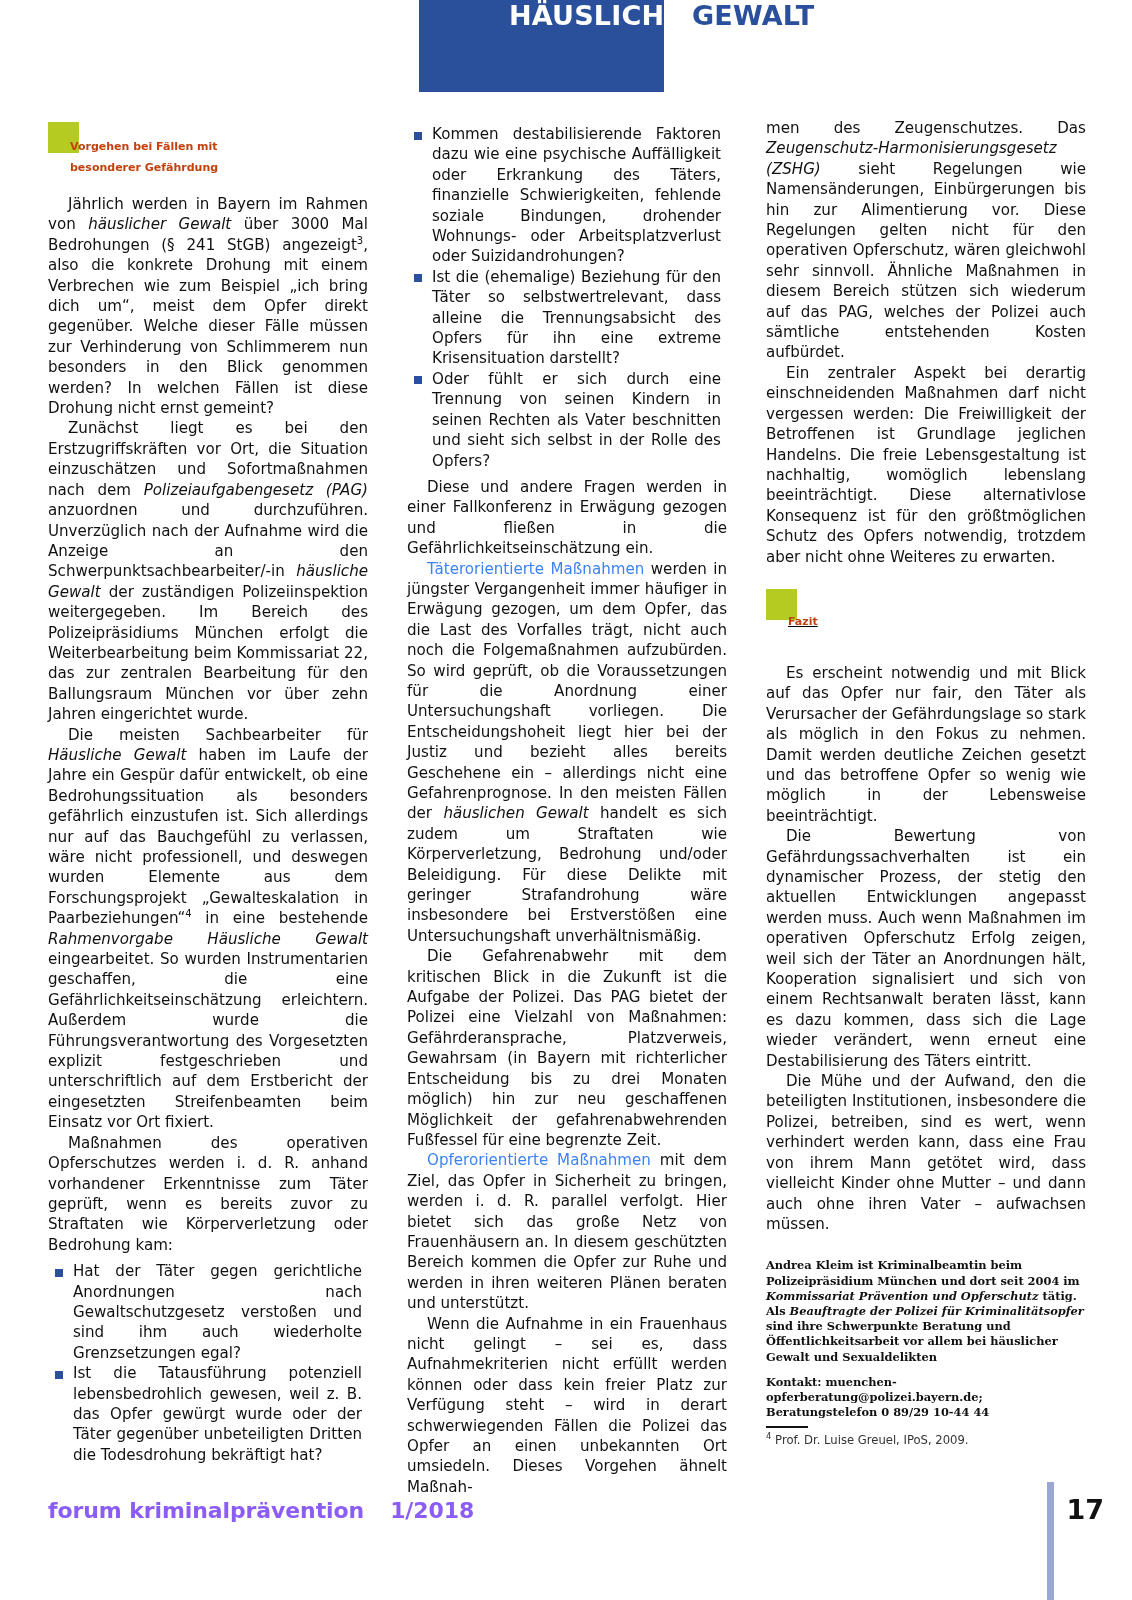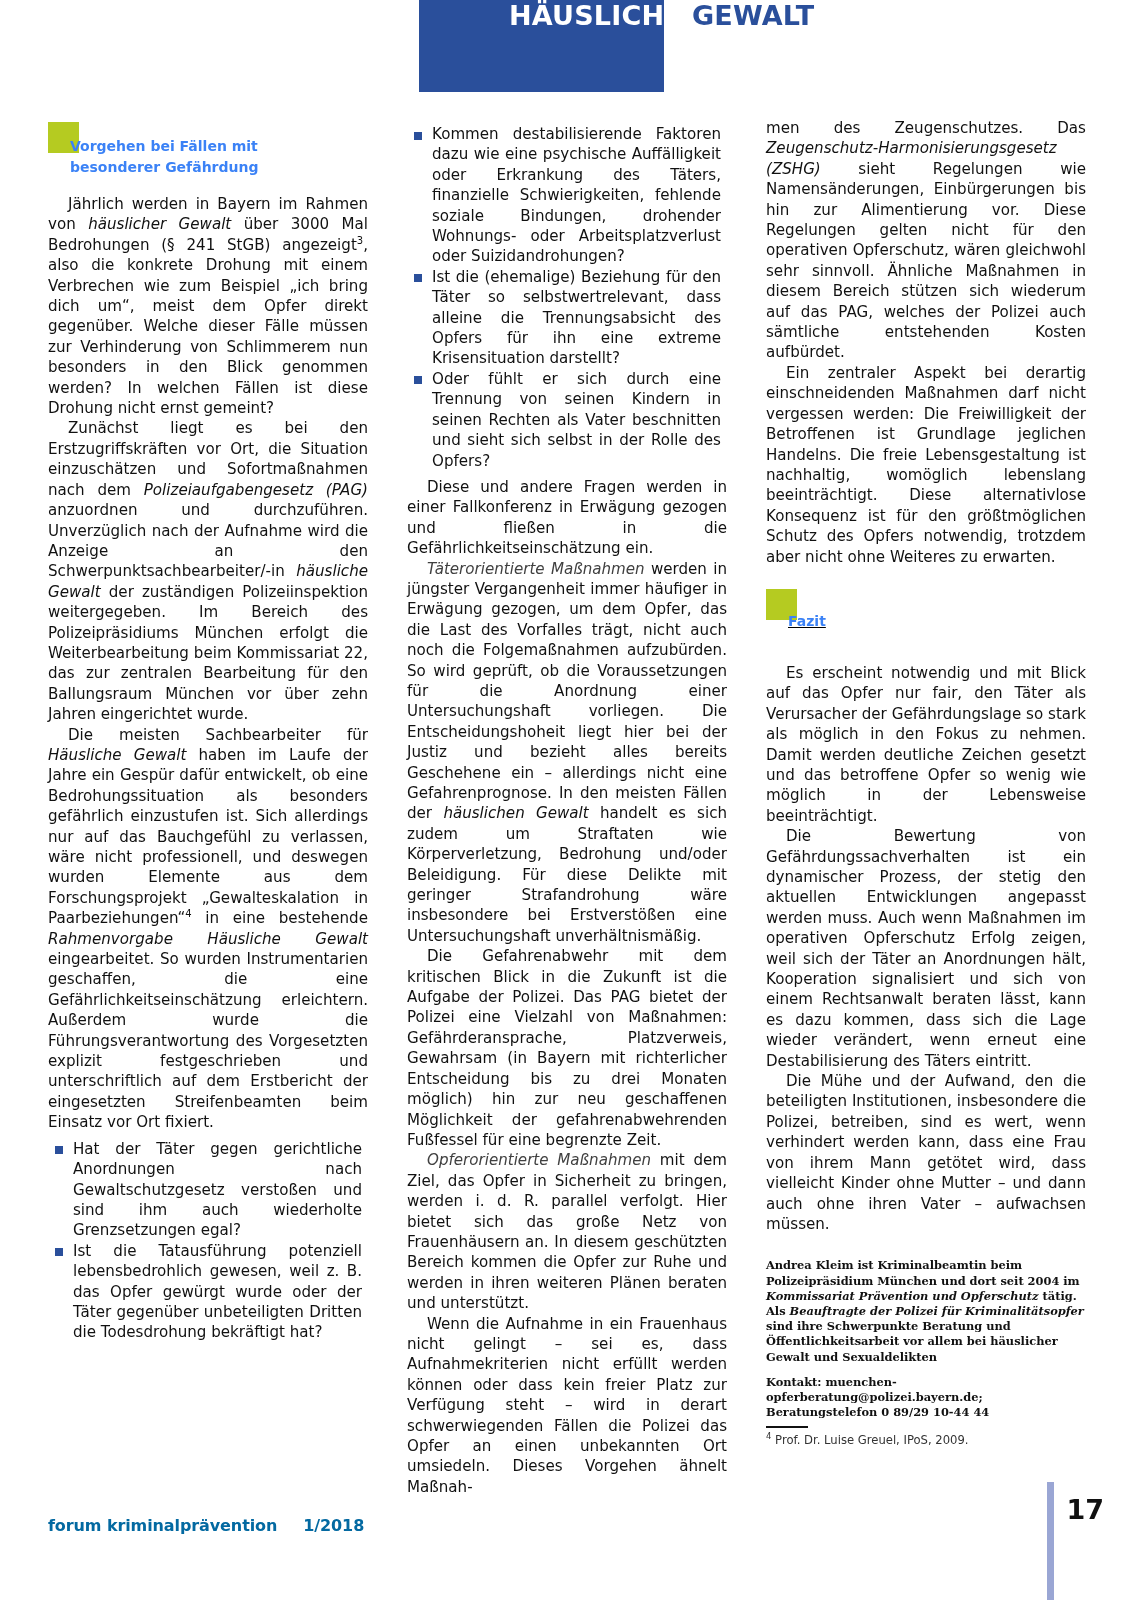--- a/index.html
+++ b/index.html
@@ -63,43 +63,43 @@
     line-height: 20.4px;
     text-align: justify;
     text-justify: inter-word;
     hyphens: manual;
     color: #111111;
     text-indent: 20px;
     font-family: "DejaVu Sans", sans-serif;
   }
   p.body.noindent { text-indent: 0; }
   p.body i, span.it { font-style: italic; }
-  span.hl { color: #404040; font-style: italic; }
+  span.hl { color: #3b82f6; }
   sup { font-size: 10px; vertical-align: super; line-height: 0; }
 
   
   .sec-head {
     position: relative;
     margin-bottom: 16px;
     min-height: 30px;
   }
   .sec-head .swatch {
     position: absolute;
     left: 0; top: -14px;
     width: 31px; height: 31px;
     background: #b5cb21;
   }
   .sec-head .sec-title {
     position: relative;
     z-index: 2;
     padding-left: 22px;
-    font-size: 14px;
+    font-size: 11px;
     font-weight: bold;
     line-height: 21px;
-    color: #3b82f6;
+    color: #c2410c;
     font-family: "DejaVu Sans", sans-serif;
   }
   .sec-head.first { margin-top: 18px; }
   .sec-head.fazit { margin-top: 44px; margin-bottom: 22px; text-decoration: underline; }
   .sec-head.fazit .swatch { top: -22px; }
 
   
   ul.blist { list-style: none; margin: 6px; padding: 0; }
   ul.blist li {
     position: relative;
@@ -153,24 +153,24 @@
   .footnote sup { font-size: 8.5px; }
 
   
   .footer {
     position: absolute;
     left: 0; bottom: 0;
     width: 1132px; height: 140px;
   }
   .footer-left {
     position: absolute;
-    left: 48px; top: 56px;
-    font-size: 16px;
-    font-weight: bold;
-    color: #0369a1;
+    left: 48px; top: 38px;
+    font-size: 22px;
+    font-weight: bold;
+    color: #8b5cf6;
     font-family: "DejaVu Sans", sans-serif;
     letter-spacing: -0.1px;
   }
   .footer-left .issue { margin-left: 26px; }
   .footer-bar {
     position: absolute;
     left: 1047px; top: 22px;
     width: 7px; height: 118px;
     background: #9aa6d4;
   }
@@ -207,20 +207,21 @@
           <span>besonderer Gefährdung</span>
         </div>
       </div>
 
       <p class="body"><span>Jährlich werden in Bayern im Rahmen von </span><span class="it">häuslicher Gewalt</span><span> über 3000 Mal Bedrohungen (§ 241 StGB) angezeigt</span><sup>3</sup><span>, also die konkrete Drohung mit einem Verbrechen wie zum Beispiel „ich bring dich um“, meist dem Opfer direkt gegenüber. Welche dieser Fälle müssen zur Verhinderung von Schlimmerem nun besonders in den Blick genommen werden? In welchen Fällen ist diese Drohung nicht ernst gemeint?</span></p>
 
       <p class="body"><span>Zunächst liegt es bei den Erstzugriffskräften vor Ort, die Situation einzuschätzen und Sofortmaßnahmen nach dem </span><span class="it">Polizeiaufgabengesetz (PAG)</span><span> anzuordnen und durchzuführen. Unverzüglich nach der Aufnahme wird die Anzeige an den Schwerpunktsachbearbeiter/-in </span><span class="it">häusliche Gewalt</span><span> der zuständigen Polizeiinspektion weitergegeben. Im Bereich des Polizeipräsidiums München erfolgt die Weiterbearbeitung beim Kommissariat 22, das zur zentralen Bearbeitung für den Ballungsraum München vor über zehn Jahren eingerichtet wurde.</span></p>
 
       <p class="body"><span>Die meisten Sachbearbeiter für </span><span class="it">Häusliche Gewalt</span><span> haben im Laufe der Jahre ein Gespür dafür entwickelt, ob eine Bedrohungssituation als besonders gefährlich einzustufen ist. Sich allerdings nur auf das Bauchgefühl zu verlassen, wäre nicht professionell, und deswegen wurden Elemente aus dem Forschungsprojekt „Gewalteskalation in Paarbeziehungen“</span><sup>4</sup><span> in eine bestehende </span><span class="it">Rahmenvorgabe Häusliche Gewalt</span><span> eingearbeitet. So wurden Instrumentarien geschaffen, die eine Gefährlichkeitseinschätzung erleichtern. Außerdem wurde die Führungsverantwortung des Vorgesetzten explizit festgeschrieben und unterschriftlich auf dem Erstbericht der eingesetzten Streifenbeamten beim Einsatz vor Ort fixiert.</span></p>
 
+      <p class="body">Maßnahmen des operativen Opferschutzes werden i. d. R. anhand vorhandener Erkenntnisse zum Täter geprüft, wenn es bereits zuvor zu Straftaten wie Körperverletzung oder Bedrohung kam:</p>
 
       <ul class="blist">
         <li>Hat der Täter gegen gerichtliche Anordnungen nach Gewaltschutzgesetz verstoßen und sind ihm auch wiederholte Grenzsetzungen egal?</li>
         <li>Ist die Tatausführung potenziell lebensbedrohlich gewesen, weil z. B. das Opfer gewürgt wurde oder der Täter gegenüber unbeteiligten Dritten die Todesdrohung bekräftigt hat?</li>
       </ul>
     </div>
 
     <div class="col">
 
       <ul class="blist">

